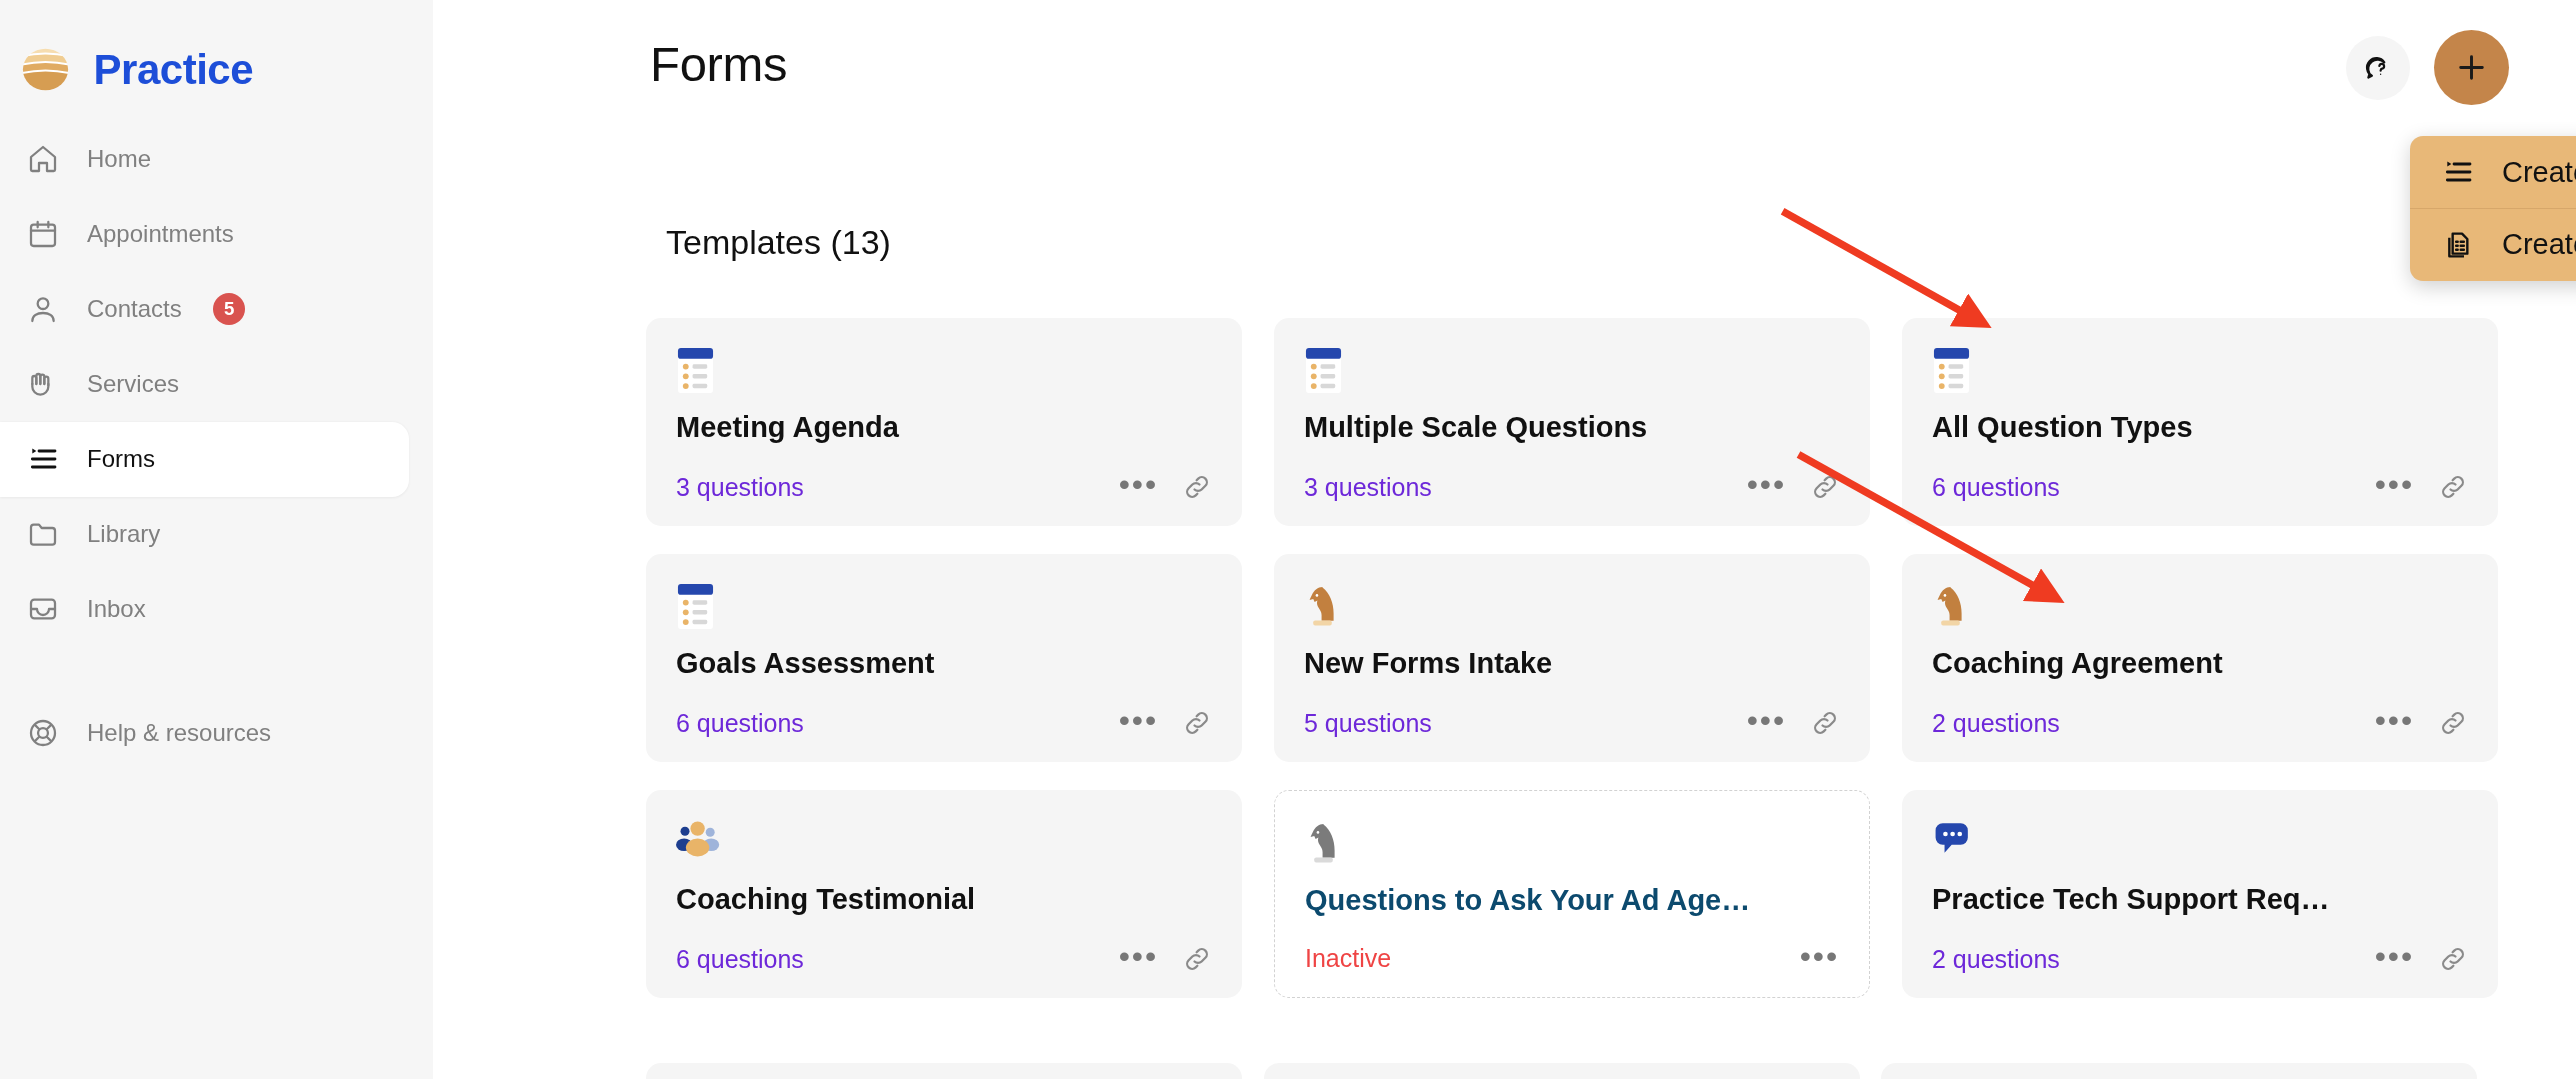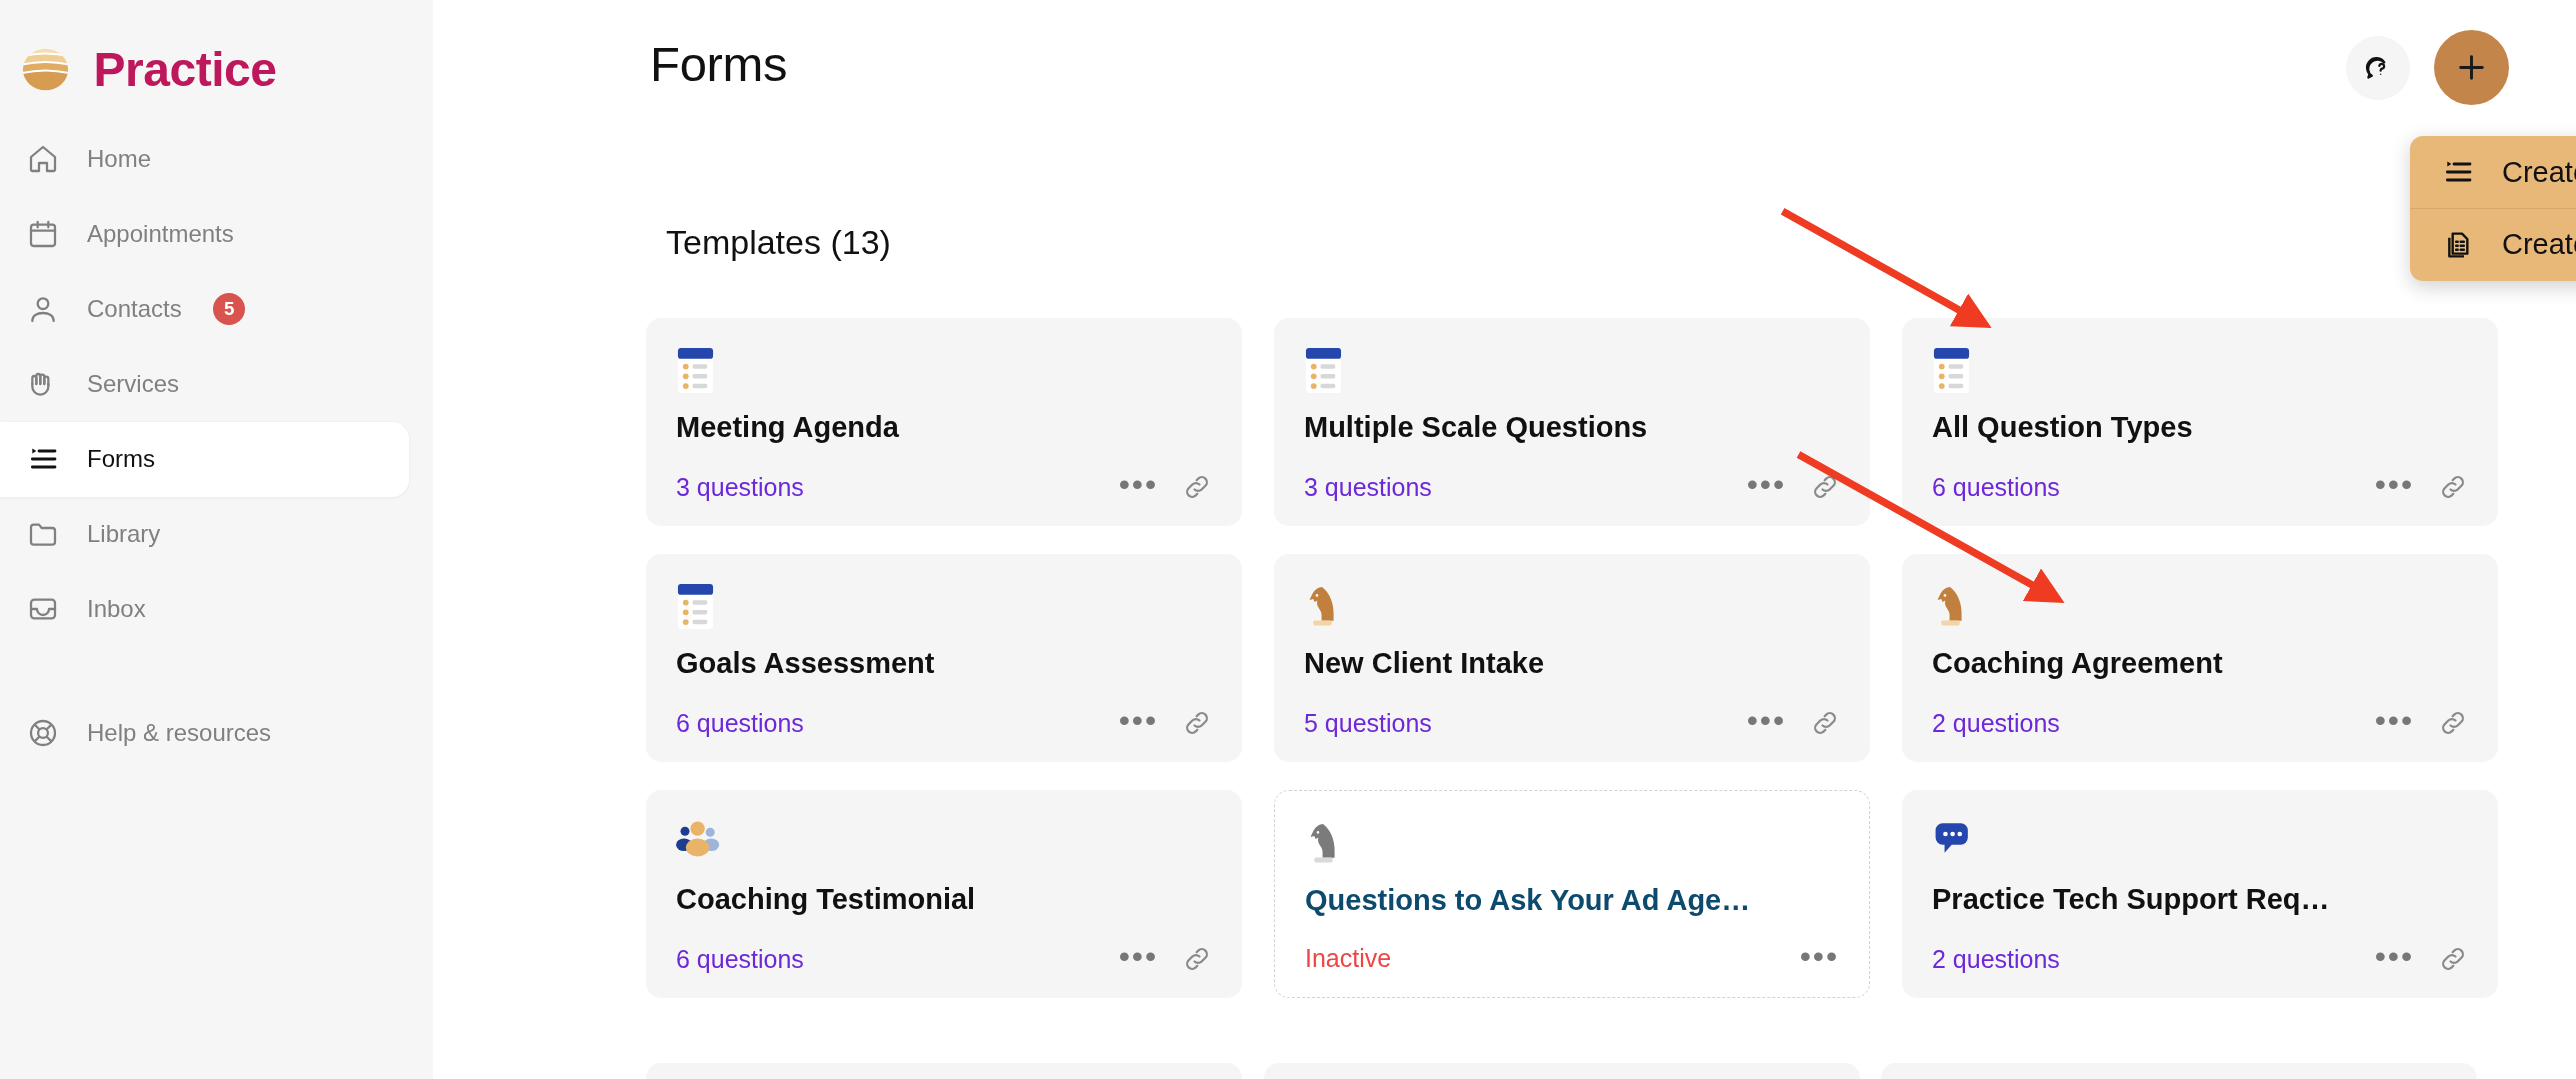--- a/index.html
+++ b/index.html
@@ -20,21 +20,21 @@
     padding-top: 0;
   }
   .brand {
     display: flex; align-items: center;
     gap: 24px;
     padding: 36px 0 0 20.6px;
     height: 103px;
   }
   .brand-logo { width: 49px; height: 49px; flex: 0 0 49px; }
   .brand-name {
-    font-size: 48px; font-weight: 700; color: #be185d;
+    font-size: 42px; font-weight: 700; color: #1d4ed8;
     letter-spacing: -0.5px;
   }
   .nav { margin-top: 18.7px; }
   .nav-item {
     display: flex; align-items: center; gap: 26px;
     height: 75px;
     margin: 0 24px 0 0;
     padding-left: 24px;
     border-radius: 0 15px 15px 0;
     cursor: pointer;
@@ -440,21 +440,21 @@
       </div>
 
       <div class="card">
         <div class="card-icon">
           <svg viewBox="0 0 40 50" width="37" height="49">
             <path d="M20 4c-5 0-9 3.5-11.5 8.5C7 15.6 6 18 6 18l4-1 1.5 3 3-1.5c-.8 2.2-.5 4.5.5 6.5 1.6 3.2 4 5 4 9.5v6h13v-8c0-11-4-22-12-28z" fill="#c2803f"></path>
             <circle cx="14" cy="13" r="1.4" fill="#ffffff"></circle>
             <rect x="10" y="40" width="20" height="5.5" rx="2" fill="#f2d5a6"></rect>
           </svg>
         </div>
-        <div class="card-title">New Client Intake</div>
+        <div class="card-title">New Forms Intake</div>
         <div class="card-footer">
           <span class="card-meta">5 questions</span>
           <span class="card-actions">
             <span class="dots">•••</span>
             <span class="link-icon">
               <svg viewBox="0 0 24 24" width="30" height="30" fill="none" stroke="#8a8a8a" stroke-width="1.8" stroke-linecap="round">
                 <path d="M10 14a4 4 0 0 0 5.7 0l3-3a4 4 0 0 0-5.7-5.7l-1.3 1.3"></path>
                 <path d="M14 10a4 4 0 0 0-5.7 0l-3 3a4 4 0 0 0 5.7 5.7l1.3-1.3"></path>
               </svg>
             </span>

